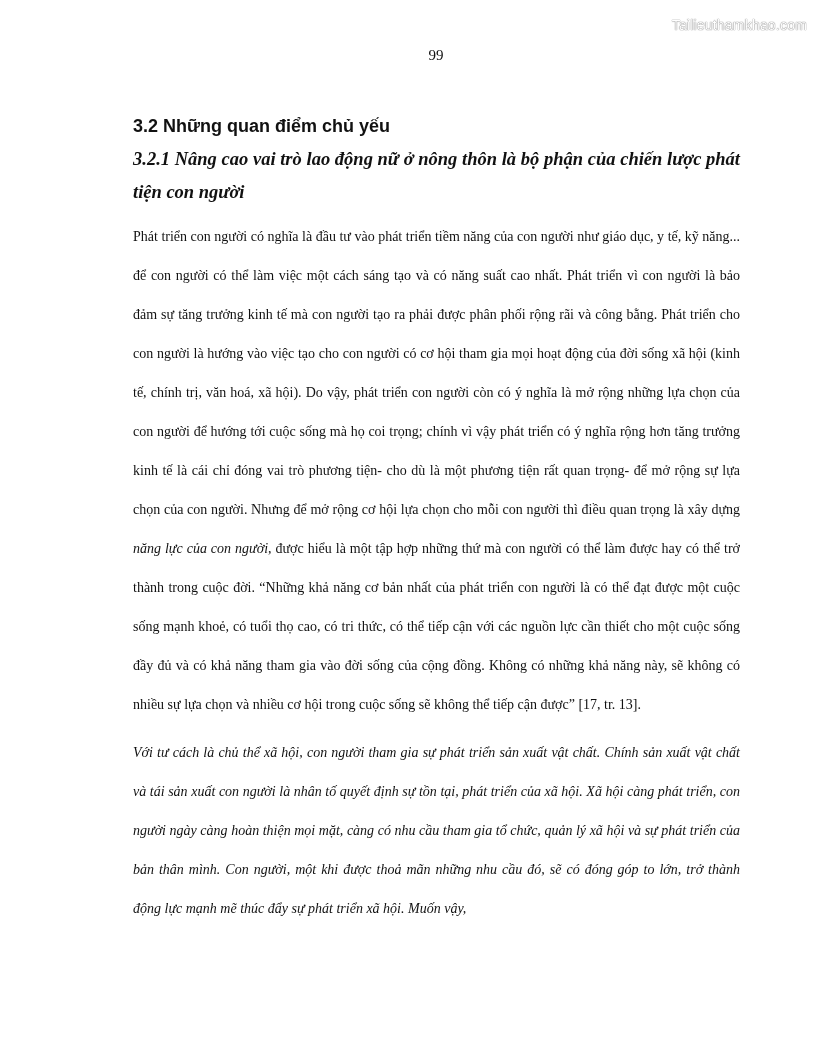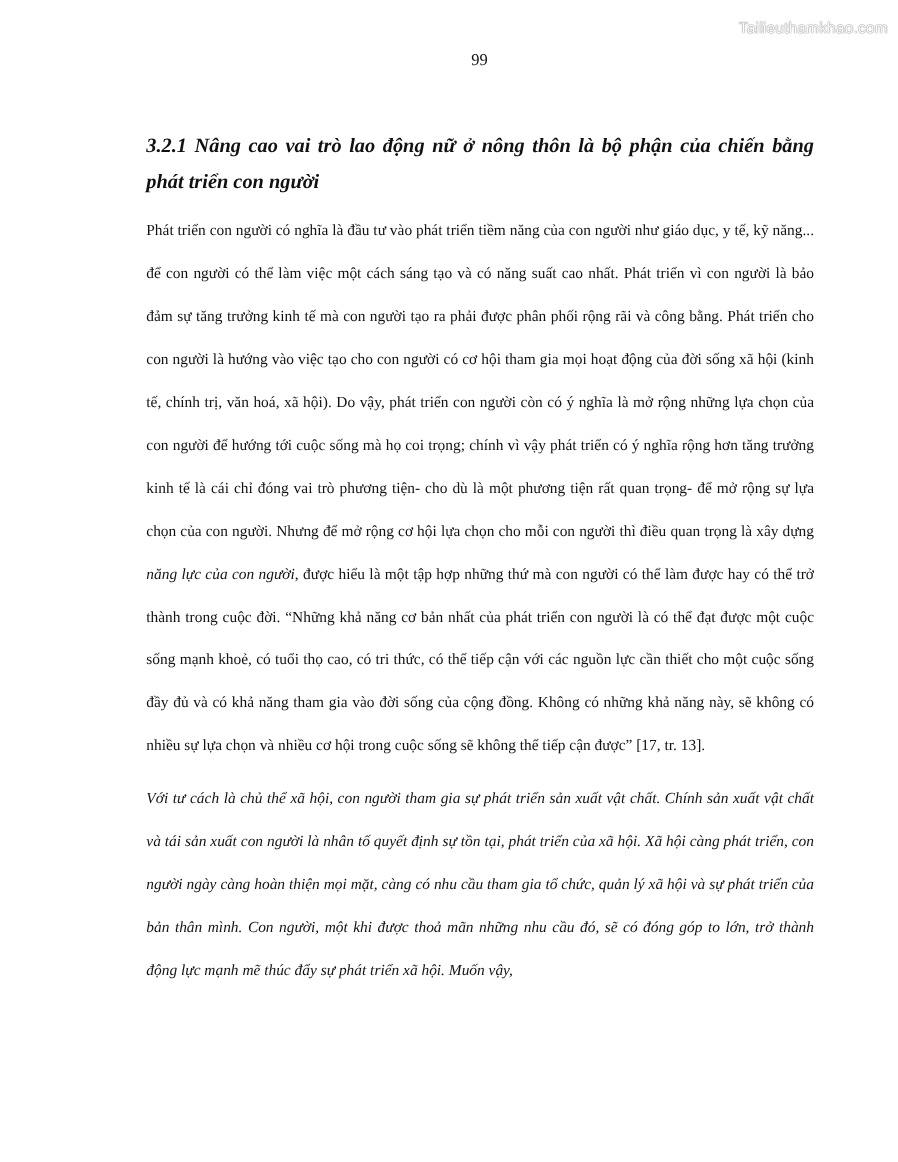--- a/index.html
+++ b/index.html
@@ -71,18 +71,19 @@
     .em { font-style: italic; }
   </style>
 </head>
 <body>
 
 <div class="watermark">Tailieuthamkhao.com</div>
 
 <div class="page-number">99</div>
 
 <div class="content">
-  <h3 class="subsection-title">3.2.1 Nâng cao vai trò lao động nữ ở nông thôn là bộ phận của chiến bằng phát triển con người</h3>
+  <h2 class="section-title">3.2 Những quan điểm chủ yếu</h2>
+  <h3 class="subsection-title">3.2.1 Nâng cao vai trò lao động nữ ở nông thôn là bộ phận của chiến lược phát tiện con người</h3>
 
   <p class="paragraph p1"><span>Phát triển con người có nghĩa là đầu tư vào phát triển tiềm năng của con người như giáo dục, y tế, kỹ năng... để con người có thể làm việc một cách sáng tạo và có năng suất cao nhất. Phát triển vì con người là bảo đảm sự tăng trưởng kinh tế mà con người tạo ra phải được phân phối rộng rãi và công bằng. Phát triển cho con người là hướng vào việc tạo cho con người có cơ hội tham gia mọi hoạt động của đời sống xã hội (kinh tế, chính trị, văn hoá, xã hội). Do vậy, phát triển con người còn có ý nghĩa là mở rộng những lựa chọn của con người để hướng tới cuộc sống mà họ coi trọng; chính vì vậy phát triển có ý nghĩa rộng hơn tăng trưởng kinh tế là cái chỉ đóng vai trò phương tiện- cho dù là một phương tiện rất quan trọng- để mở rộng sự lựa chọn của con người. Nhưng để mở rộng cơ hội lựa chọn cho mỗi con người thì điều quan trọng là xây dựng </span><span class="em">năng lực của con người</span><span>, được hiểu là một tập hợp những thứ mà con người có thể làm được hay có thể trở thành trong cuộc đời. “Những khả năng cơ bản nhất của phát triển con người là có thể đạt được một cuộc sống mạnh khoẻ, có tuổi thọ cao, có tri thức, có thể tiếp cận với các nguồn lực cần thiết cho một cuộc sống đầy đủ và có khả năng tham gia vào đời sống của cộng đồng. Không có những khả năng này, sẽ không có nhiều sự lựa chọn và nhiều cơ hội trong cuộc sống sẽ không thể tiếp cận được” [17, tr. 13].</span></p>
 
   <p class="paragraph p2">Với tư cách là chủ thể xã hội, con người tham gia sự phát triển sản xuất vật chất. Chính sản xuất vật chất và tái sản xuất con người là nhân tố quyết định sự tồn tại, phát triển của xã hội. Xã hội càng phát triển, con người ngày càng hoàn thiện mọi mặt, càng có nhu cầu tham gia tổ chức, quản lý xã hội và sự phát triển của bản thân mình. Con người, một khi được thoả mãn những nhu cầu đó, sẽ có đóng góp to lớn, trở thành động lực mạnh mẽ thúc đẩy sự phát triển xã hội. Muốn vậy,</p>
 </div>
 
 </body></html>

